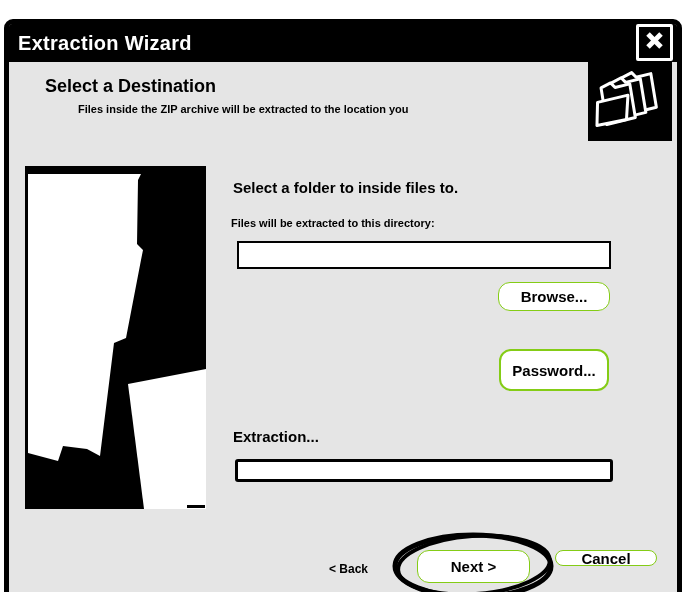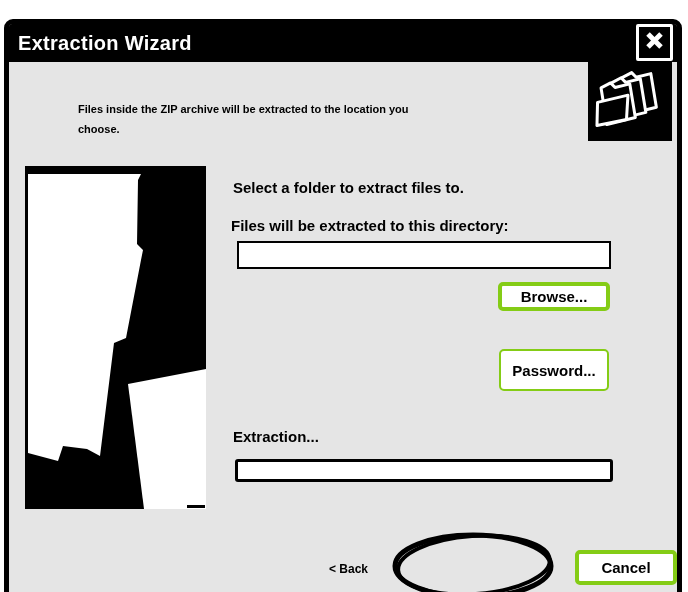--- a/index.html
+++ b/index.html
@@ -45,31 +45,31 @@
     width: 500px;
   }
   .folders-icon-box { position: absolute; left: 579px; top: 37px; width: 84px; height: 80px; }
   .sidebar-image { position: absolute; left: 16px; top: 142px; width: 181px; height: 343px; }
   .instruction {
     position: absolute; left: 224px; top: 155px;
     font-size: 15px; font-weight: 700;
   }
   .dir-label {
     position: absolute; left: 222px; top: 193px;
-    font-size: 15px; font-weight: 700;
+    font-size: 11px; font-weight: 700;
   }
   .dir-input {
     position: absolute; left: 228px; top: 217px;
     width: 374px; height: 28px;
     border: 2px solid #000; background: #fff;
     font-family: "Liberation Sans", sans-serif;
     font-size: 14px; padding: 0 6px; outline: none; border-radius: 0;
   }
   .btn {
-    background: #fff; border: 4px solid #84cc16; border-radius: 5px;
+    background: #fff; border: 1px solid #84cc16; border-radius: 12px;
     font-family: "Liberation Sans", sans-serif;
     font-size: 15px; font-weight: 700; color: #000;
     display: flex; align-items: center; justify-content: center;
     cursor: pointer;
   }
   .browse-btn   { position: absolute; left: 489px; top: 258px; width: 112px; height: 29px; }
   .password-btn { position: absolute; left: 490px; top: 325px; width: 110px; height: 42px; border-width: 2px; }
   .extracting-label {
     position: absolute; left: 224px; top: 404px;
     font-size: 15px; font-weight: 700;
@@ -82,21 +82,21 @@
   }
   .progress-fill { height: 100%; width: 0%; background: #000; }
   .back-btn {
     position: absolute; left: 320px; top: 533px;
     height: 24px; line-height: 24px;
     font-size: 12px; font-weight: 700;
     background: none; border: none; cursor: pointer;
     font-family: "Liberation Sans", sans-serif;
   }
   .next-btn   { position: absolute; left: 408px; top: 526px; width: 113px; height: 33px; }
-  .cancel-btn { position: absolute; left: 546px; top: 526px; width: 102px; height: 35px; margin-left: 20px; }
+  .cancel-btn { position: absolute; left: 546px; top: 526px; width: 102px; height: 16px; }
   .ellipse-annotation {
     position: absolute; left: 380px; top: 506px; width: 170px; height: 72px;
     pointer-events: none; z-index: 10;
   }
 </style>
 </head>
 <body>
 
 <div class="dialog">
 
@@ -105,23 +105,23 @@
   </div>
   <div class="close-btn">
     <span>
       <svg width="19" height="19" viewBox="0 0 19 19">
         <line x1="3" y1="3" x2="16" y2="16" stroke="#fff" stroke-width="5"></line>
         <line x1="16" y1="3" x2="3" y2="16" stroke="#fff" stroke-width="5"></line>
       </svg>
     </span>
   </div>
 
+  <div class="heading">Select a Destination</div>
   <div class="subtitle">
     <div>Files inside the ZIP archive will be extracted to the location you</div>
-    <div>choose.</div>
   </div>
   <div class="folders-icon-box">
     <svg width="84" height="80" viewBox="0 0 84 80">
       <rect x="0" y="0" width="84" height="80" fill="#000"></rect>
       <g stroke="#fff" stroke-width="3" fill="#000" stroke-linejoin="round" transform="rotate(-6 42 44)">
         <path d="M37 16 l10 -4 4 5 15 -2 2 34 -29 4 z"></path>
         <path d="M26 20 l10 -4 4 5 15 -2 2 34 -29 4 z"></path>
         <path d="M15 24 l10 -4 4 5 15 -2 2 34 -29 4 z"></path>
         <path d="M10 38 l31 -4 -4 24 -30 3 z"></path>
       </g>
@@ -130,32 +130,33 @@
 
   <div class="sidebar-image">
     <svg width="181" height="343" viewBox="0 0 181 343">
       <rect x="0" y="0" width="181" height="343" fill="#000"></rect>
       <polygon fill="#fff" points="3,8 116,8 113,14 112,78 118,84 116,94 101,172 89,177 75,290 62,283 38,280 33,295 3,287"></polygon>
       <polygon fill="#fff" points="103,218 181,203 181,343 119,343"></polygon>
       <rect x="162" y="339" width="18" height="3" fill="#000"></rect>
     </svg>
   </div>
 
-  <div class="instruction">Select a folder to extract files to.</div>
+  <div class="instruction">Select a folder to inside files to.</div>
   <div class="dir-label">Files will be extracted to this directory:</div>
   <input class="dir-input" type="text" value="" style="">
   <button class="btn browse-btn">Browse...</button>
   <button class="btn password-btn">Password...</button>
 
   <div class="extracting-label">Extraction...</div>
   <div class="progress">
     <div class="progress-fill"></div>
   </div>
 
   <button class="back-btn">&lt; Back</button>
+  <button class="btn next-btn">Next &gt;</button>
   <button class="btn cancel-btn">Cancel</button>
 
   <div class="ellipse-annotation">
     <svg width="170" height="72" viewBox="0 0 170 72">
       <ellipse cx="84" cy="36" rx="78" ry="31" fill="none" stroke="#000" stroke-width="5"></ellipse>
       <ellipse cx="85" cy="35" rx="76" ry="29" fill="none" stroke="#000" stroke-width="4" transform="rotate(-4 85 35)"></ellipse>
     </svg>
   </div>
 
 </div>

